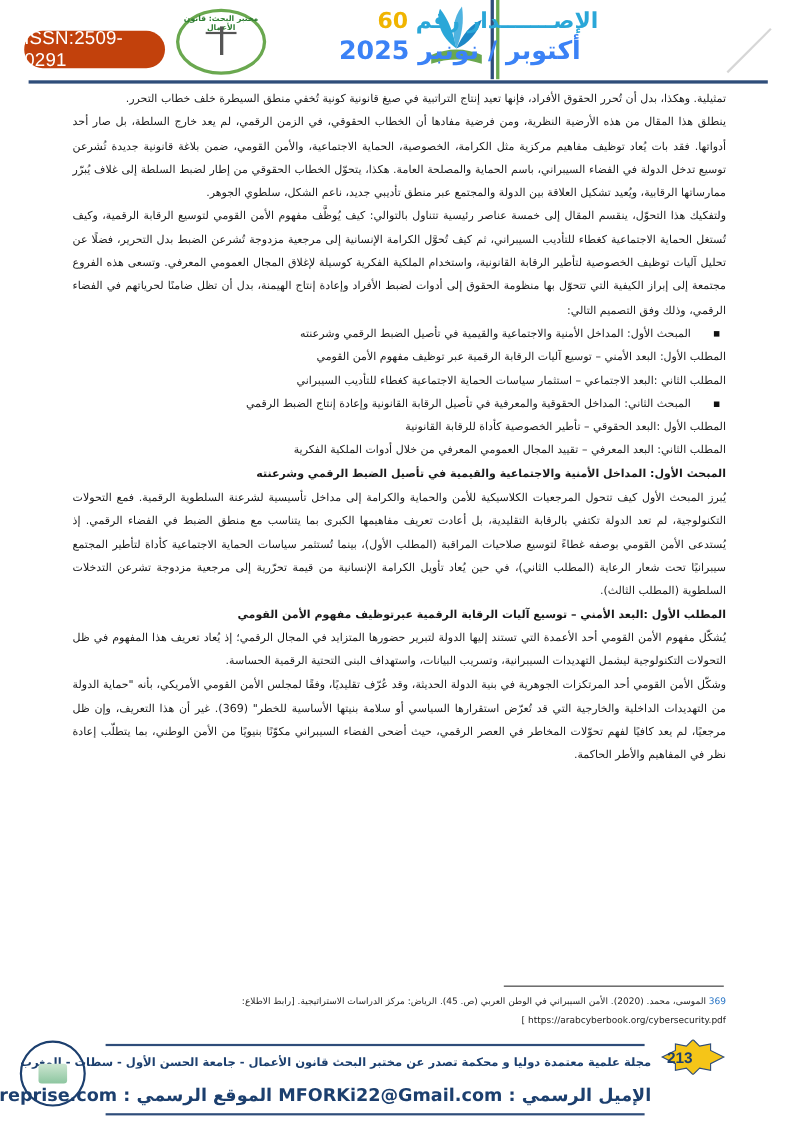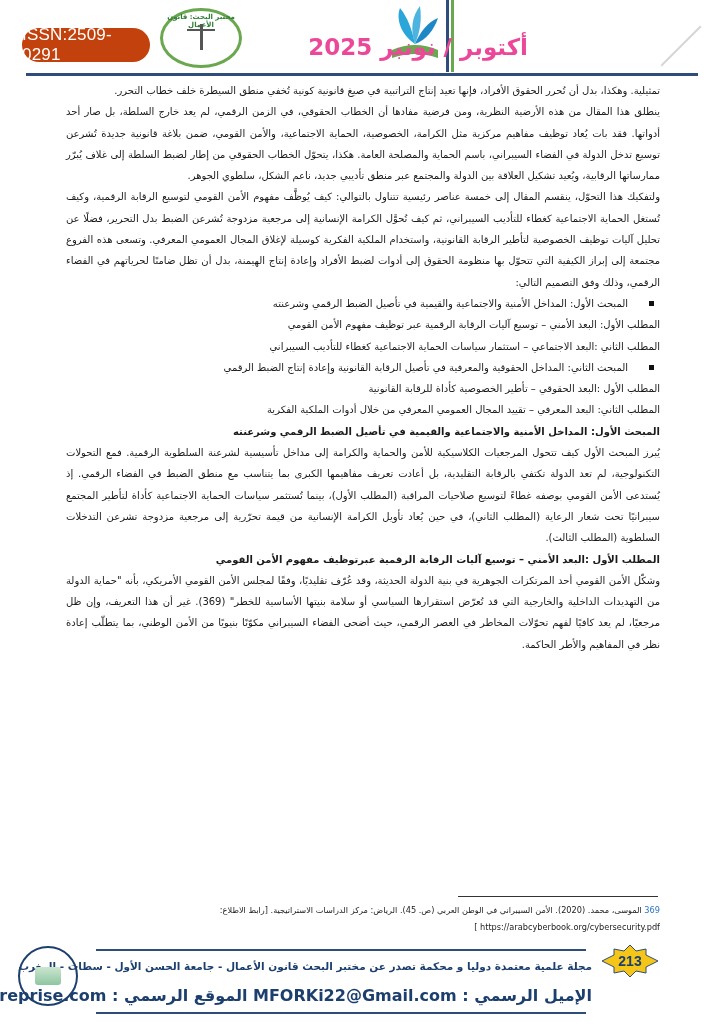--- a/index.html
+++ b/index.html
@@ -17,42 +17,42 @@
   .banner .journal-name { position: absolute; right: 40px; top: 2px; font-size: 8px; color: #1c3f6e; font-weight: bold; direction: rtl; white-space: nowrap; }
   .banner .sub-bar { position: absolute; right: 40px; top: 13px; width: 120px; height: 4px; background: #1c3f6e; }
   .banner .mini-seal { position: absolute; left: 4px; top: 22px; width: 30px; height: 26px; border: 2px solid #6aa84f; border-radius: 50%; box-sizing: border-box; }
   .banner .univ { position: absolute; left: 50px; top: 26px; font-size: 6px; color: #333; direction: rtl; }
   .banner .url { position: absolute; left: 2px; top: 54px; font-size: 5px; color: #6aa84f; font-weight: bold; }
   .book-icon { position: absolute; left: 390px; top: 4px; width: 50px; height: 64px; }
   .vbars { position: absolute; left: 446px; top: 0; width: 10px; height: 72px; display: flex; gap: 2px; }
   .vbars span { display: block; width: 3px; height: 100%; }
   .issue-line { position: absolute; right: 180px; top: 6px; direction: rtl; font-size: 20px; font-weight: bold; color: #2aa7d8; white-space: nowrap; }
   .issue-line .num { color: #f0b400; }
-  .date-line { position: absolute; right: 196px; top: 34px; direction: rtl; font-size: 23px; font-weight: bold; color: #ec4899; white-space: nowrap; font-family: "DejaVu Sans", sans-serif; }
+  .date-line { position: absolute; right: 196px; top: 34px; direction: rtl; font-size: 23px; font-weight: bold; color: #3b82f6; white-space: nowrap; font-family: "DejaVu Sans", sans-serif; }
   .diag { position: absolute; left: 680px; top: 18px; width: 2px; height: 56px; background: #bbb; transform: rotate(45deg); opacity: .6; }
   .header-rule { position: absolute; left: 26px; top: 73px; width: 672px; height: 3px; background: #2f4d7a; }
 
   
   .content { position: absolute; left: 66px; top: 80px; width: 594px; direction: rtl; text-align: justify; font-family: "DejaVu Sans", sans-serif; font-size: 10px; line-height: 21.3px; color: #1a1a1a; }
   .content p { margin: 0; }
   .content .bold { font-weight: bold; }
   .content .bullet { padding-right: 32px; position: relative; }
   .content .bullet:before { content: ""; position: absolute; right: 6px; top: 8px; width: 5px; height: 5px; background: #111; }
 
   .fn-rule { position: absolute; left: 458px; top: 896px; width: 200px; height: 1px; background: #333; }
   .footnote { position: absolute; left: 62px; top: 902px; width: 598px; direction: rtl; font-size: 8.2px; line-height: 17px; color: #222; text-align: right; }
   .footnote .ref { color: #2a76c6; }
 
   
   .footer-rule-top { position: absolute; left: 96px; top: 949px; width: 490px; height: 2px; background: #2f4d7a; }
   .footer-rule-bottom { position: absolute; left: 96px; top: 1012px; width: 490px; height: 2px; background: #2f4d7a; }
   .footer-line1 { position: absolute; right: 132px; top: 960px; direction: rtl; font-size: 10.5px; font-weight: bold; color: #1c3f6e; white-space: nowrap; }
   .footer-line2 { position: absolute; right: 132px; top: 986px; direction: rtl; font-size: 16px; font-weight: bold; color: #1c3f6e; white-space: nowrap; }
   .page-star { position: absolute; left: 600px; top: 945px; width: 60px; height: 32px; }
-  .page-num { position: absolute; left: 600px; top: 947px; width: 60px; height: 28px; display: flex; align-items: center; justify-content: center; font-family: "Liberation Sans", sans-serif; font-weight: bold; font-size: 14px; color: #1c3f6e; }
+  .page-num { position: absolute; left: 588px; top: 947px; width: 60px; height: 28px; display: flex; align-items: center; justify-content: center; font-family: "Liberation Sans", sans-serif; font-weight: bold; font-size: 14px; color: #1c3f6e; }
   .footer-seal { position: absolute; left: 18px; top: 946px; width: 60px; height: 60px; border: 2px solid #1c3f6e; border-radius: 50%; box-sizing: border-box; display: flex; align-items: center; justify-content: center; }
   .footer-seal .inner { width: 26px; height: 18px; background: linear-gradient(180deg,#cde6d1,#8dc6a0); border-radius: 3px; }
 </style>
 </head>
 <body>
 
 <div class="header">
   <div class="issn">ISSN:2509-0291</div>
 
   <div class="seal">
@@ -66,20 +66,24 @@
     <path d="M25 40 C20 26 22 12 30 2 C32 16 30 28 25 40 Z" fill="#4fb3e0"></path>
     <path d="M25 40 C30 28 38 18 48 14 C44 26 36 36 25 40 Z" fill="#1e88c7"></path>
     <path d="M2 46 Q25 36 48 46 L48 54 Q25 46 2 54 Z" fill="#6aa84f"></path>
   </svg>
 
   <div class="vbars">
     <span style="background:#2f4d7a"></span>
       <span style="background:#6aa84f"></span>
   </div>
 
+  <div class="issue-line">
+    <span>الإصـــــــدار رقم</span>
+    <span class="num">60</span>
+  </div>
   <div class="date-line">أكتوبر / نونبر 2025</div>
   <div class="diag"></div>
 </div>
 <div class="header-rule"></div>
 
 <div class="content">
   <p>تمثيلية. وهكذا، بدل أن تُحرر الحقوق الأفراد، فإنها تعيد إنتاج التراتبية في صيغ قانونية كونية تُخفي منطق السيطرة خلف خطاب التحرر.</p>
   <p>ينطلق هذا المقال من هذه الأرضية النظرية، ومن فرضية مفادها أن الخطاب الحقوقي، في الزمن الرقمي، لم يعد خارج السلطة، بل صار أحد أدواتها. فقد بات يُعاد توظيف مفاهيم مركزية مثل الكرامة، الخصوصية، الحماية الاجتماعية، والأمن القومي، ضمن بلاغة قانونية جديدة تُشرعن توسيع تدخل الدولة في الفضاء السيبراني، باسم الحماية والمصلحة العامة. هكذا، يتحوّل الخطاب الحقوقي من إطار لضبط السلطة إلى غلاف يُبرّر ممارساتها الرقابية، ويُعيد تشكيل العلاقة بين الدولة والمجتمع عبر منطق تأديبي جديد، ناعم الشكل، سلطوي الجوهر.</p>
   <p>ولتفكيك هذا التحوّل، ينقسم المقال إلى خمسة عناصر رئيسية تتناول بالتوالي: كيف يُوظَّف مفهوم الأمن القومي لتوسيع الرقابة الرقمية، وكيف تُستغل الحماية الاجتماعية كغطاء للتأديب السيبراني، ثم كيف تُحوَّل الكرامة الإنسانية إلى مرجعية مزدوجة تُشرعن الضبط بدل التحرير، فضلًا عن تحليل آليات توظيف الخصوصية لتأطير الرقابة القانونية، واستخدام الملكية الفكرية كوسيلة لإغلاق المجال العمومي المعرفي. وتسعى هذه الفروع مجتمعة إلى إبراز الكيفية التي تتحوّل بها منظومة الحقوق إلى أدوات لضبط الأفراد وإعادة إنتاج الهيمنة، بدل أن تظل ضامنًا لحرياتهم في الفضاء الرقمي، وذلك وفق التصميم التالي:</p>
 
@@ -87,20 +91,21 @@
   <p>المطلب الأول: البعد الأمني – توسيع آليات الرقابة الرقمية عبر توظيف مفهوم الأمن القومي</p>
   <p>المطلب الثاني :البعد الاجتماعي – استثمار سياسات الحماية الاجتماعية كغطاء للتأديب السيبراني</p>
   <p class="bullet">المبحث الثاني: المداخل الحقوقية والمعرفية في تأصيل الرقابة القانونية وإعادة إنتاج الضبط الرقمي</p>
   <p>المطلب الأول :البعد الحقوقي – تأطير الخصوصية كأداة للرقابة القانونية</p>
   <p>المطلب الثاني: البعد المعرفي – تقييد المجال العمومي المعرفي من خلال أدوات الملكية الفكرية</p>
 
   <p class="bold">المبحث الأول: المداخل الأمنية والاجتماعية والقيمية في تأصيل الضبط الرقمي وشرعنته</p>
   <p>يُبرز المبحث الأول كيف تتحول المرجعيات الكلاسيكية للأمن والحماية والكرامة إلى مداخل تأسيسية لشرعنة السلطوية الرقمية. فمع التحولات التكنولوجية، لم تعد الدولة تكتفي بالرقابة التقليدية، بل أعادت تعريف مفاهيمها الكبرى بما يتناسب مع منطق الضبط في الفضاء الرقمي. إذ يُستدعى الأمن القومي بوصفه غطاءً لتوسيع صلاحيات المراقبة (المطلب الأول)، بينما تُستثمر سياسات الحماية الاجتماعية كأداة لتأطير المجتمع سيبرانيًا تحت شعار الرعاية (المطلب الثاني)، في حين يُعاد تأويل الكرامة الإنسانية من قيمة تحرّرية إلى مرجعية مزدوجة تشرعن التدخلات السلطوية (المطلب الثالث).</p>
 
   <p class="bold">المطلب الأول :البعد الأمني – توسيع آليات الرقابة الرقمية عبرتوظيف مفهوم الأمن القومي</p>
+  <p>يُشكّل مفهوم الأمن القومي أحد الأعمدة التي تستند إليها الدولة لتبرير حضورها المتزايد في المجال الرقمي؛ إذ يُعاد تعريف هذا المفهوم في ظل التحولات التكنولوجية ليشمل التهديدات السيبرانية، وتسريب البيانات، واستهداف البنى التحتية الرقمية الحساسة.</p>
   <p>وشكّل الأمن القومي أحد المرتكزات الجوهرية في بنية الدولة الحديثة، وقد عُرّف تقليديًا، وفقًا لمجلس الأمن القومي الأمريكي، بأنه "حماية الدولة من التهديدات الداخلية والخارجية التي قد تُعرّض استقرارها السياسي أو سلامة بنيتها الأساسية للخطر" (369). غير أن هذا التعريف، وإن ظل مرجعيًا، لم يعد كافيًا لفهم تحوّلات المخاطر في العصر الرقمي، حيث أضحى الفضاء السيبراني مكوّنًا بنيويًا من الأمن الوطني، بما يتطلّب إعادة نظر في المفاهيم والأطر الحاكمة.</p>
 </div>
 
 <div class="fn-rule"></div>
 <div class="footnote">
   <div>
     <span class="ref">369</span>
     <span>الموسى، محمد. (2020). الأمن السيبراني في الوطن العربي (ص. 45). الرياض: مركز الدراسات الاستراتيجية. [رابط الاطلاع: https://arabcyberbook.org/cybersecurity.pdf ]</span>
   </div>
 </div>

